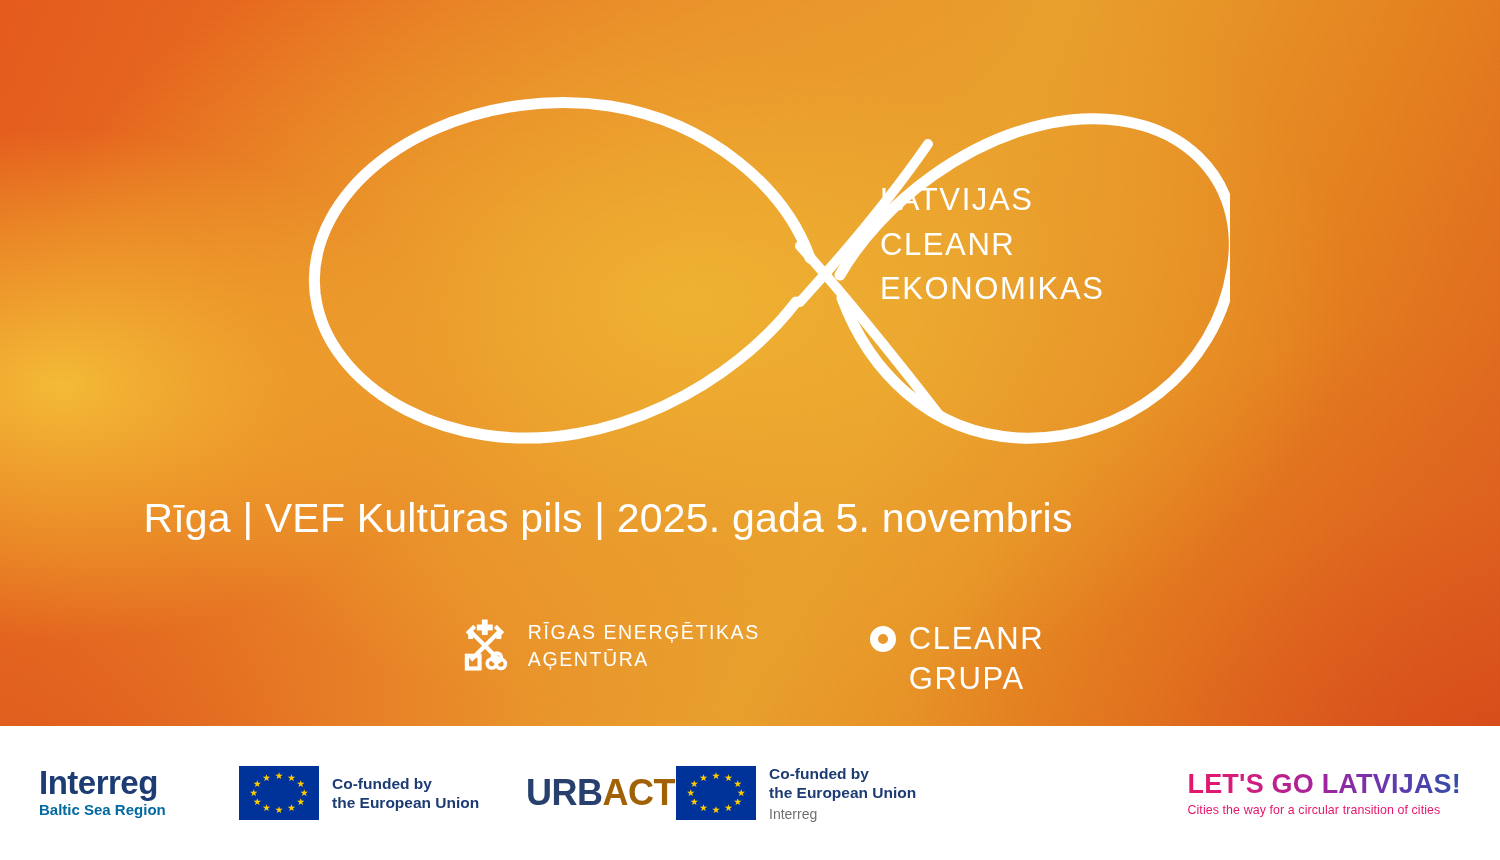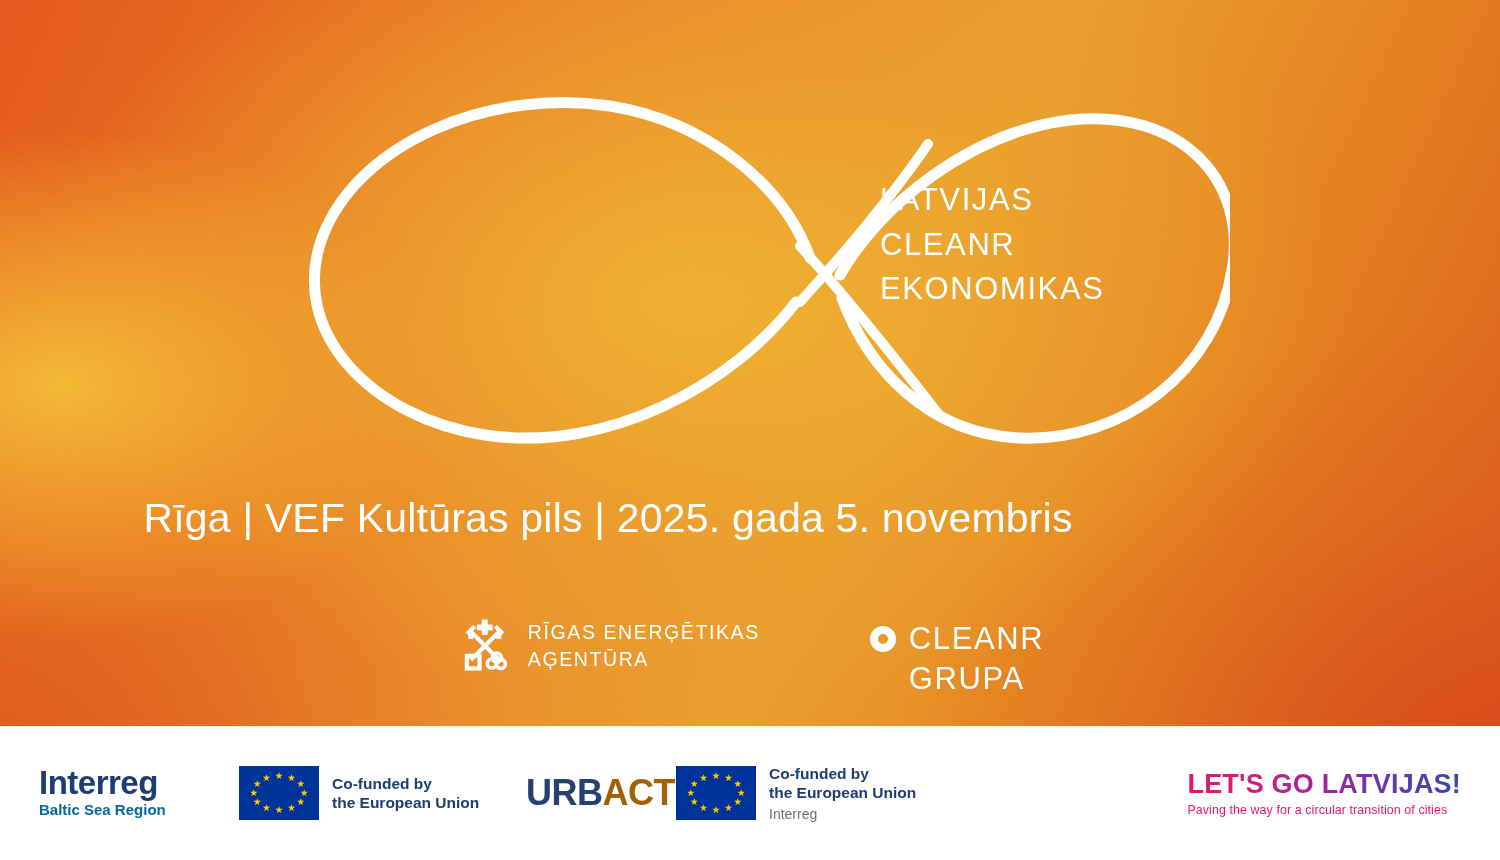--- a/index.html
+++ b/index.html
@@ -238,20 +238,20 @@
             <div>Co-funded by</div>
             <div>the European Union</div>
             <div class="eu-sub">Interreg</div>
           </div>
         </div>
       </div>
 
       <div class="fb-slot" style="flex:1;justify-content:flex-end;">
         <div class="lgc">
           <div class="lgc-title">LET'S GO LATVIJAS!</div>
-          <div class="lgc-sub">Paving the way for a circular transition of cities</div>
+          <div class="lgc-sub">Cities the way for a circular transition of cities</div>
         </div>
       </div>
 
     </div>
   </div>
 
 </div>
 
 </body></html>

